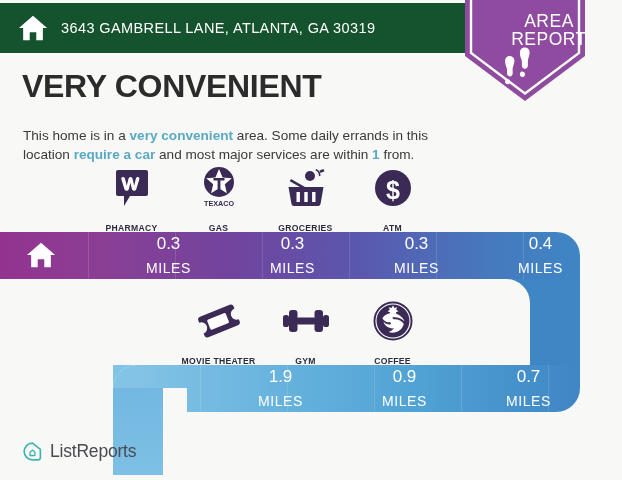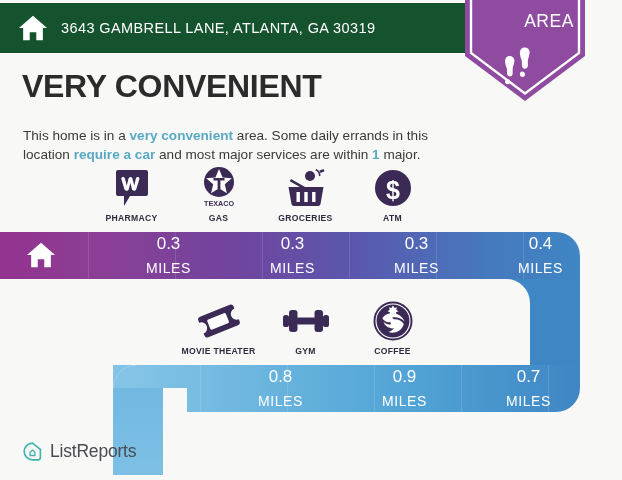--- a/index.html
+++ b/index.html
@@ -54,21 +54,21 @@
   
   .iconrow{position:absolute;display:flex;}
   #iconrow1{left:88px;top:165px;}
   #iconrow2{left:175px;top:298px;}
   .iconcell{
     width:87px;display:flex;flex-direction:column;
     justify-content:flex-end;
   }
   .iconcell .glyph{height:46px;display:flex;align-items:center;justify-content:center;}
   .iconcell .cap{
-    margin-top:2px;font-size:8.6px;font-weight:bold;color:#2b2b3d;
+    margin-top:12px;font-size:8.6px;font-weight:bold;color:#2b2b3d;
     letter-spacing:.3px;white-space:nowrap;text-align:center;
   }
 
   
   .ribbon{position:absolute;left:0;top:225px;width:622px;height:250px;z-index:1;}
 
   .valrow{position:absolute;display:flex;z-index:3;pointer-events:none;}
   #valrow1{left:88px;top:232px;}
   #valrow2{left:200px;top:365px;}
   .valcell{
@@ -116,26 +116,27 @@
 
       <g fill="#ffffff">
         <path d="M44.5 62 c-2.6 0 -4.4 2.1 -4.4 5.2 c0 2.6 0.8 4.5 1.5 6.6 c0.6 1.9 0.4 3.6 0.4 5.3 c0 2.1 1.1 3.3 2.8 3.3 c1.8 0 2.9 -1.3 2.9 -3.4 c0 -2.1 -0.3 -3.9 0.3 -6 c0.6 -2.2 1.4 -4.1 1.4 -6.4 c0 -3 -2.2 -4.6 -4.9 -4.6 Z"></path>
         <path d="M41.9 84.9 c-1 0 -1.8 1 -1.8 2.6 c0 1.7 0.9 2.8 2.4 2.8 c1.6 0 2.5 -1 2.5 -2.6 c0 -1.7 -1.2 -2.8 -3.1 -2.8 Z"></path>
         <path d="M59.5 53.5 c-2.7 0 -4.6 2.2 -4.6 5.4 c0 2.7 0.9 4.7 1.6 6.9 c0.6 2 0.4 3.8 0.4 5.5 c0 2.2 1.1 3.5 3 3.5 c1.9 0 3 -1.4 3 -3.6 c0 -2.2 -0.3 -4.1 0.3 -6.3 c0.6 -2.3 1.4 -4.3 1.4 -6.7 c0 -3.1 -2.3 -4.7 -5.1 -4.7 Z"></path>
         <path d="M56.8 77.4 c-1.1 0 -1.9 1 -1.9 2.7 c0 1.8 1 2.9 2.5 2.9 c1.7 0 2.6 -1 2.6 -2.7 c0 -1.8 -1.2 -2.9 -3.2 -2.9 Z"></path>
       </g>
     </svg>
     <div class="badge-label">
       <span class="l1">AREA</span>
+      <span class="l2">REPORT</span>
     </div>
   </div>
 
   <h1 class="title">VERY CONVENIENT</h1>
 
-  <p class="subtitle"><span>This home is in a </span><span class="hl">very convenient</span><span> area. Some daily errands in this location </span><span class="hl">require a car</span><span> and most major services are within </span><span class="hl">1</span><span> major.</span></p>
+  <p class="subtitle"><span>This home is in a </span><span class="hl">very convenient</span><span> area. Some daily errands in this location </span><span class="hl">require a car</span><span> and most major services are within </span><span class="hl">1</span><span> from.</span></p>
 
   <svg class="ribbon" viewBox="0 0 622 250">
     <defs>
       <linearGradient id="gradTop" x1="0" y1="0" x2="1" y2="0">
         <stop offset="0" stop-color="#93338f"></stop>
         <stop offset="0.18" stop-color="#8a3f95"></stop>
         <stop offset="0.40" stop-color="#71449e"></stop>
         <stop offset="0.62" stop-color="#5a58ae"></stop>
         <stop offset="0.84" stop-color="#4679bd"></stop>
         <stop offset="1" stop-color="#3f86c4"></stop>
@@ -299,21 +300,21 @@
             <path d="M21 13.5 c5.3 0 9.8 3.3 11.6 8 c-2.3 -2.6 -6 -4.2 -10 -4.2 c-0.9 0 -1.8 0.1 -2.6 0.2 c0.6 0.5 1.1 1.1 1.5 1.8 c0.4 -0.05 0.8 -0.07 1.2 -0.07 c3.9 0 7.3 1.9 9.1 4.8 c-1.3 5 -5.8 8.7 -11.2 8.7 c-1.4 0 -2.8 -0.25 -4 -0.7 c2.2 -0.6 4.1 -1.9 5.4 -3.7 c-0.45 0.05 -0.9 0.08 -1.4 0.08 c-4.3 0 -7.9 -2.8 -9.2 -6.6 c1.6 1.6 3.8 2.6 6.2 2.6 c0.55 0 1.1 -0.05 1.6 -0.15 c-0.35 -0.6 -0.6 -1.25 -0.75 -1.95 c-0.3 0.03 -0.6 0.05 -0.9 0.05 c-3.1 0 -5.8 -1.7 -7.2 -4.2 c2.1 -2.9 5.5 -4.8 9.4 -4.8 Z"></path>
           </g>
         </svg>
       </div>
       <div class="cap">COFFEE</div>
     </div>
   </div>
 
   <div class="valrow" id="valrow2">
     <div class="valcell">
-      <span class="num">0.8</span>
+      <span class="num">1.9</span>
       <span class="unit">MILES</span>
     </div>
     <div class="valcell">
       <span class="num">0.9</span>
       <span class="unit">MILES</span>
     </div>
     <div class="valcell">
       <span class="num">0.7</span>
       <span class="unit">MILES</span>
     </div>

